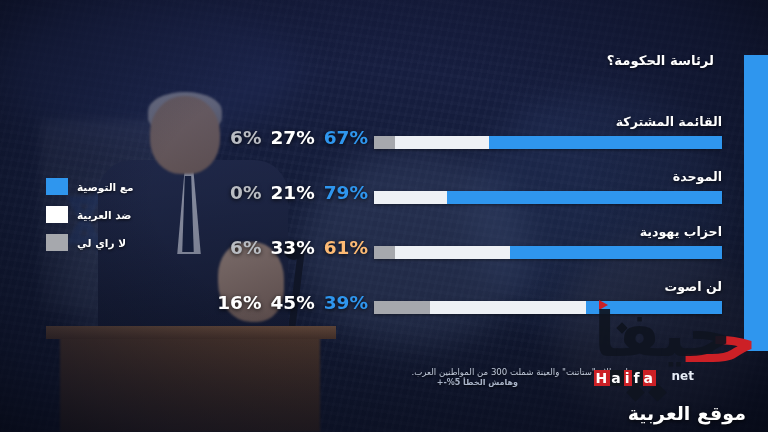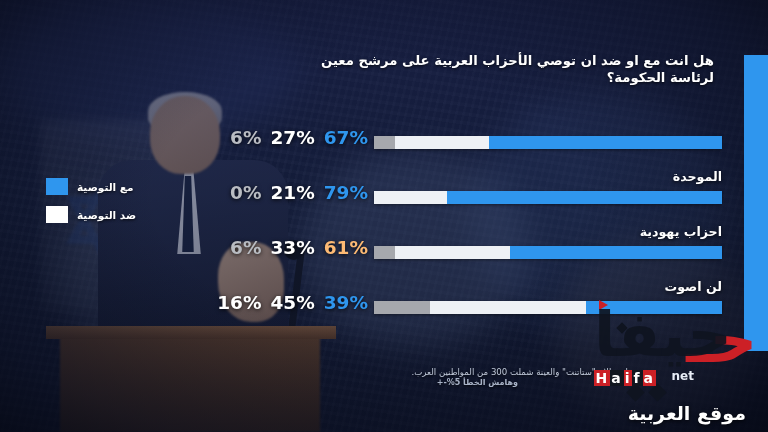--- a/index.html
+++ b/index.html
@@ -144,38 +144,42 @@
   <div class="mic-head"></div>
   <div class="podium"></div>
   <div class="podium-edge"></div>
 
   <div class="tint"></div>
   <div class="vignette"></div>
 
   <div class="right-strip"></div>
 
   <div class="title">
-    <div>هل انت مع او ضد ان توصي الأحزاب العربية على مرشح معين</div>
     <div>لرئاسة الحكومة؟</div>
   </div>
 
   <div class="legend">
     <div class="legend-row">
       <span class="legend-sw" style="background:#2f96ee"></span>
       <span class="legend-label">مع التوصية</span>
     </div>
     <div class="legend-row">
       <span class="legend-sw" style="background:#ffffff"></span>
-      <span class="legend-label">ضد التوصية</span>
+      <span class="legend-label">ضد العربية</span>
+    </div>
+    <div class="legend-row">
+      <span class="legend-sw" style="background:#a6a8ad"></span>
+      <span class="legend-label">لا راي لي</span>
     </div>
   </div>
 
   <div class="rows">
 
     <div class="row">
+      <div class="row-label">القائمة المشتركة</div>
       <div class="bar">
         <span class="seg" style="background:#a6a8ad;width:6%"></span>
         <span class="seg" style="background:#eef1f5;width:27%"></span>
         <span class="seg" style="background:#2f96ee;width:67%"></span>
       </div>
       <div class="pcts" style="right:400px;">
         <span class="pct" style="color:#b9bcc2">6%</span>
         <span class="pct" style="color:#ffffff">27%</span>
         <span class="pct" style="color:#2f96ee">67%</span>
       </div>

